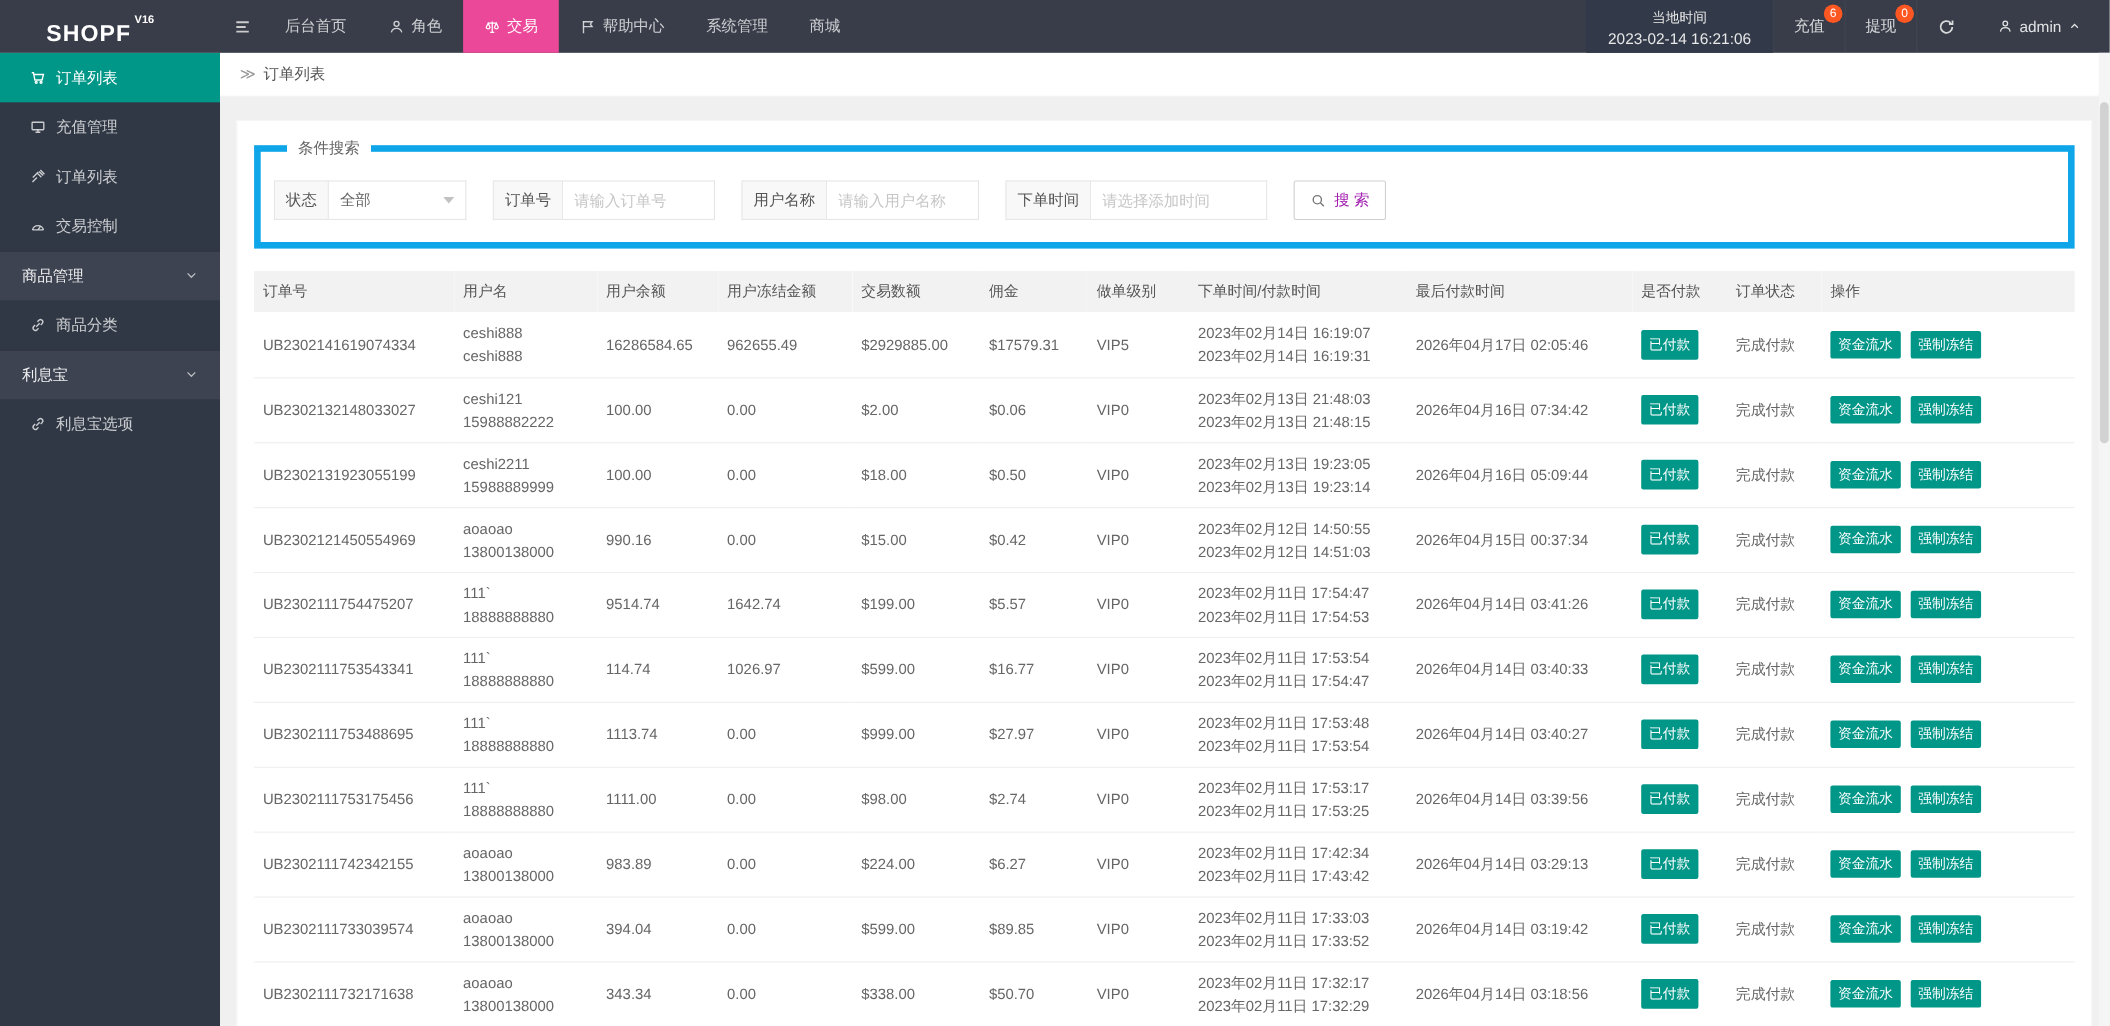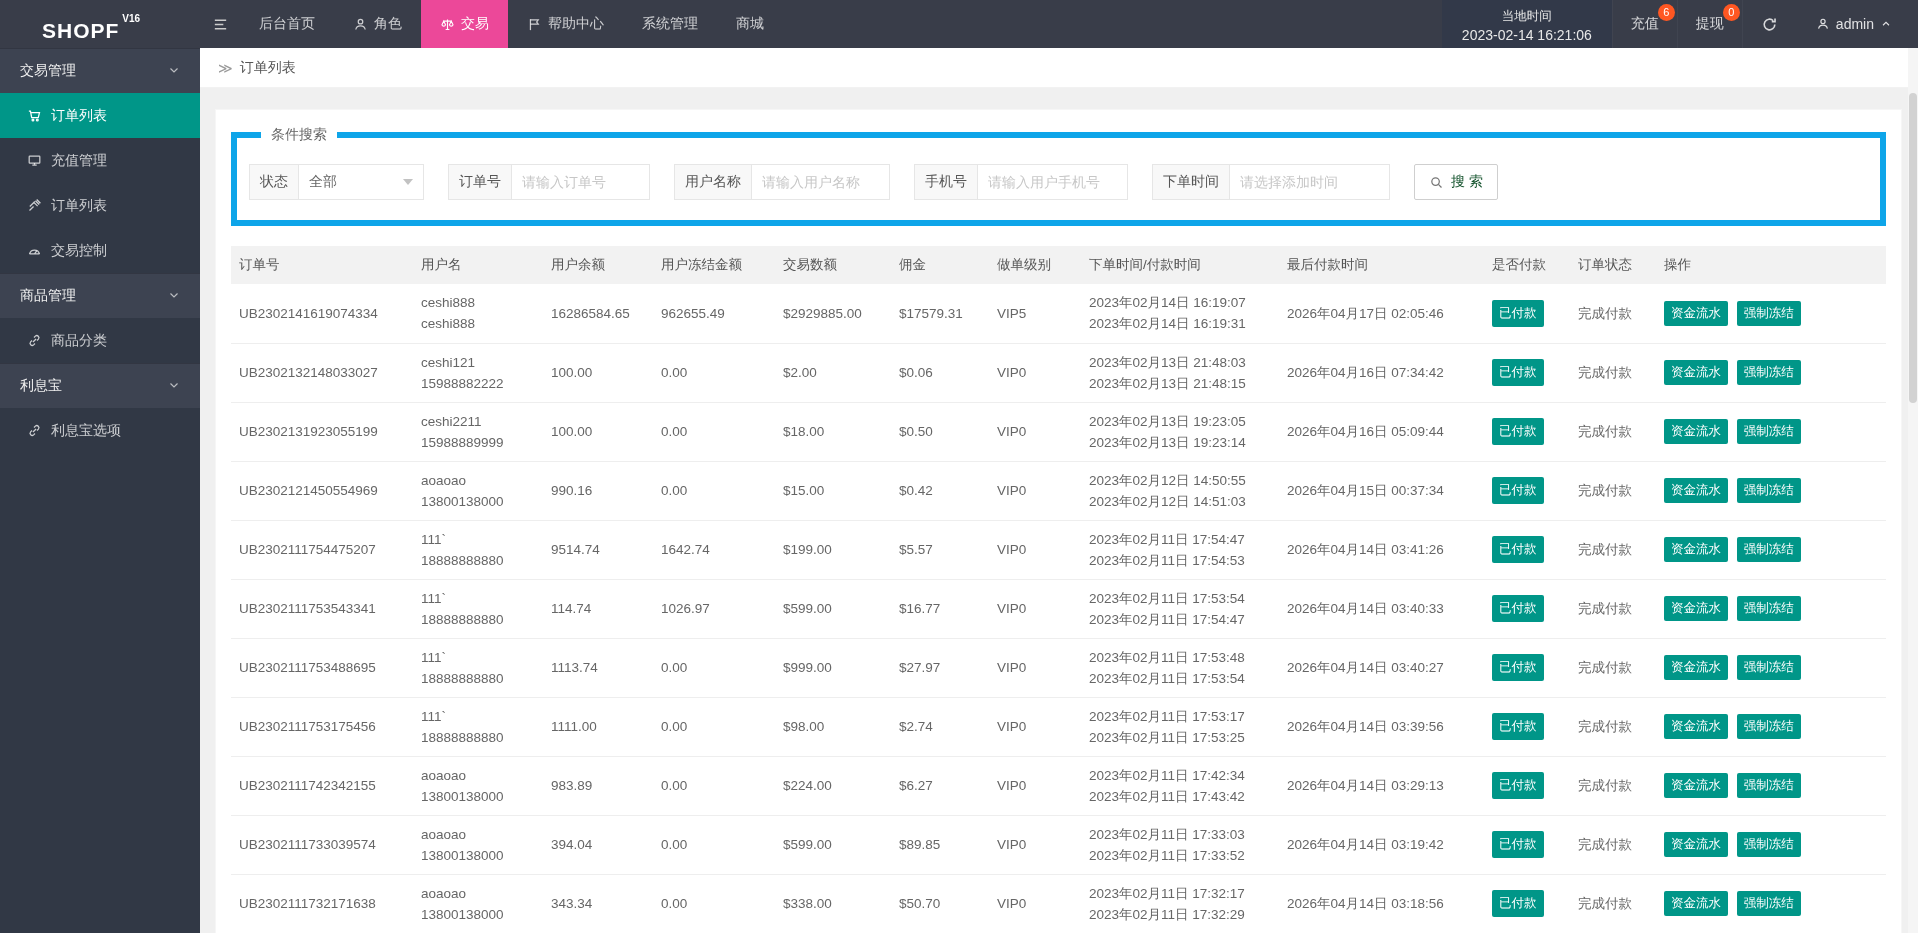--- a/index.html
+++ b/index.html
@@ -45,21 +45,21 @@
   
   fieldset.search-fs { margin:0 15px; border:6px solid #0ea5e9; padding:14px 12px 20px; }
   fieldset.search-fs legend { font-size:14px; color:#666; padding:0 10px; margin-left:12px; }
   .filter-row { display:flex; align-items:center; gap:24px; margin-top:6px; flex-wrap:nowrap; }
   .igroup { display:inline-flex; align-items:stretch; height:36px; }
   .iglabel { background:#f8f8f8; border:1px solid #e6e6e6; color:#555; display:flex; align-items:center; padding:0 10px; white-space:nowrap; font-size:14px; }
   .igroup input, .igroup .select { border:1px solid #e6e6e6; border-left:none; background:#fff; padding:0 10px; font-size:14px; color:#666; outline:none; font-family:inherit; }
   .igroup input::placeholder { color:#c7c7c7; }
   .select { display:flex; align-items:center; justify-content:space-between; width:125px; cursor:pointer; color:#333; }
   .select .tri { width:0; height:0; border-left:5px solid transparent; border-right:5px solid transparent; border-top:6px solid #c2c2c2; margin-left:8px; }
-  .btn-search { display:inline-flex; align-items:center; gap:7px; height:36px; padding:0 14px; background:#fff; border:1px solid #cfcfcf; border-radius:2px; color:#14532d; font-size:14px; cursor:pointer; font-family:inherit; }
+  .btn-search { display:inline-flex; align-items:center; gap:7px; height:36px; padding:0 14px; background:#fff; border:1px solid #cfcfcf; border-radius:2px; color:#a21caf; font-size:14px; cursor:pointer; font-family:inherit; }
   .btn-search svg { width:15px; height:15px; color:#777; }
 
   
   .order-table { width:calc(100% - 30px); margin:20px 15px 0; border-collapse:collapse; table-layout:fixed; }
   .order-table th { background:#f2f2f2; height:38px; text-align:left; font-weight:400; color:#555; font-size:13.5px; padding:0 8px; overflow:hidden; white-space:nowrap; }
   .order-table td { height:59px; padding:6px 8px; font-size:13.5px; color:#666; border-bottom:1px solid #eee; line-height:21px; overflow:hidden; vertical-align:middle; }
   .badge-paid { display:inline-block; background:#009688; color:#fff; font-size:12.5px; padding:3px 7px; border-radius:2px; white-space:nowrap; }
   .btn-act { display:inline-block; background:#009688; color:#fff; border:none; font-size:12.5px; padding:4px 7px; border-radius:2px; margin-right:5px; cursor:pointer; white-space:nowrap; font-family:inherit; }
 
   
@@ -139,26 +139,20 @@
           </svg>
         <span>admin</span>
         <svg viewBox="0 0 24 24" fill="none" stroke="currentColor" stroke-width="2.2" style="width:12px;height:12px">
             <path d="M6 14.5l6-6 6 6"></path>
           </svg>
       </a>
     </div>
   </header>
 
   <aside class="sidebar">
-    <div class="side-item side-group">
-      <span>交易管理</span>
-      <span class="chev"><svg viewBox="0 0 24 24" fill="none" stroke="currentColor" stroke-width="2.4">
-            <path d="M5 9l7 7 7-7"></path>
-          </svg></span>
-    </div>
     <div class="side-item side-child active">
       <svg viewBox="0 0 24 24" fill="none" stroke="currentColor" stroke-width="2">
           <path d="M3 5h2.5l2 10.5H18l2-8H7"></path>
           <circle cx="9.5" cy="19" r="1.4"></circle>
           <circle cx="16.5" cy="19" r="1.4"></circle>
         </svg>
       <span>订单列表</span>
     </div>
     <div class="side-item side-child">
       <svg viewBox="0 0 24 24" fill="none" stroke="currentColor" stroke-width="2">
@@ -228,24 +222,20 @@
               <span class="tri"></span>
             </div>
           </div>
           <div class="igroup">
             <span class="iglabel">订单号</span>
             <input style="width: 138px;" placeholder="请输入订单号">
           </div>
           <div class="igroup">
             <span class="iglabel">用户名称</span>
             <input style="width: 138px;" placeholder="请输入用户名称">
-          </div>
-          <div class="igroup">
-            <span class="iglabel">手机号</span>
-            <input style="width: 150px;" placeholder="请输入用户手机号">
           </div>
           <div class="igroup">
             <span class="iglabel">下单时间</span>
             <input style="width: 160px;" placeholder="请选择添加时间">
           </div>
           <button class="btn-search">
             <svg viewBox="0 0 24 24" fill="none" stroke="currentColor" stroke-width="2">
                 <circle cx="10.5" cy="10.5" r="6"></circle>
                 <path d="M15 15l5 5"></path>
               </svg>

